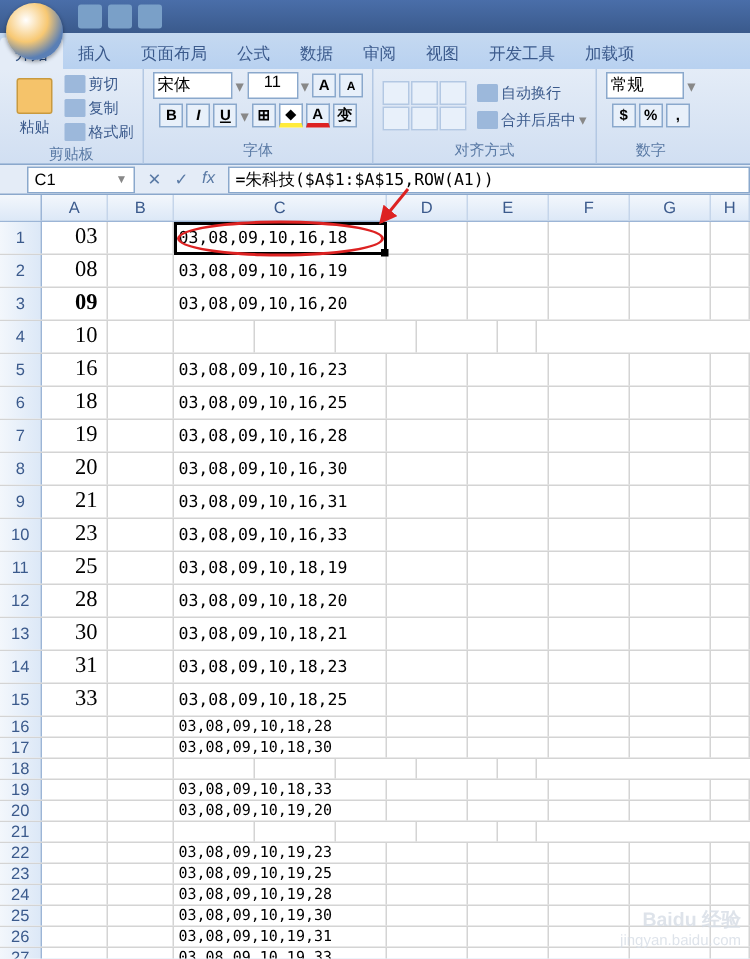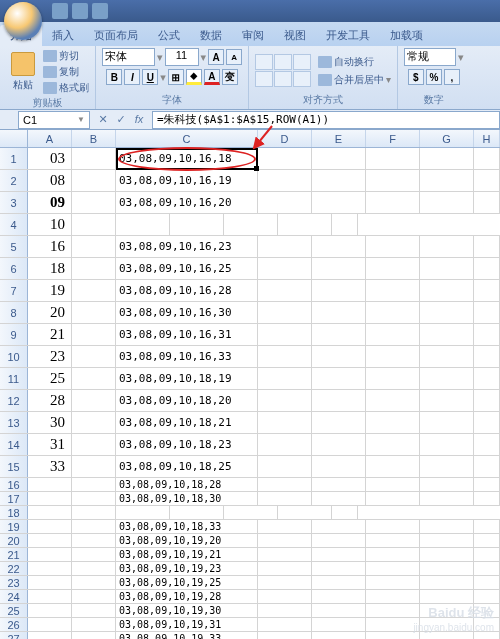--- a/index.html
+++ b/index.html
@@ -441,21 +441,20 @@
         <div class="cell cD"></div>
         <div class="cell cE"></div>
         <div class="cell cF"></div>
         <div class="cell cG"></div>
         <div class="cell cH"></div>
       </div>
       <div class="row short">
         <div class="rh">21</div>
         <div class="cell cA"></div>
         <div class="cell cB"></div>
-        <div class="cell cC">03,08,09,10,19,21</div>
         <div class="cell cD"></div>
         <div class="cell cE"></div>
         <div class="cell cF"></div>
         <div class="cell cG"></div>
         <div class="cell cH"></div>
       </div>
       <div class="row short">
         <div class="rh">22</div>
         <div class="cell cA"></div>
         <div class="cell cB"></div>

